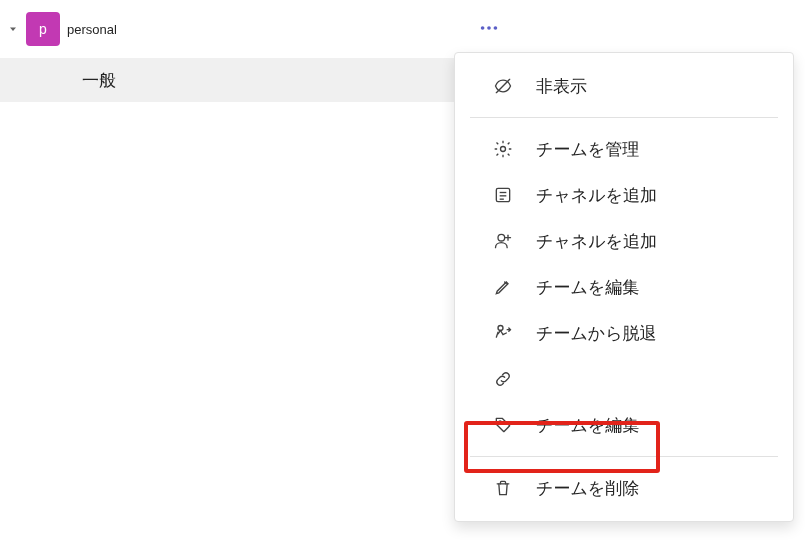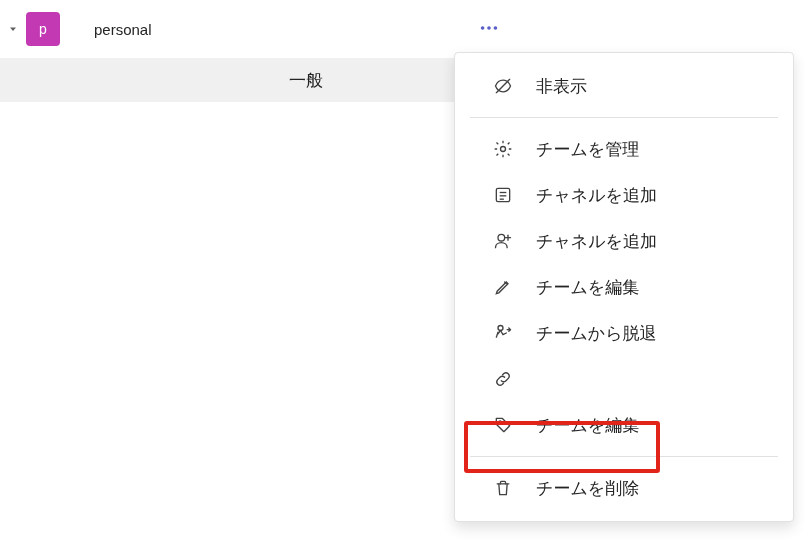--- a/index.html
+++ b/index.html
@@ -41,43 +41,42 @@
     border-radius: 4px;
     background: #c239b3;
     color: #fff;
     font-size: 14px;
     display: flex;
     align-items: center;
     justify-content: center;
     margin-left: 6px;
   }
   .team-name {
-    margin-left: 34px;
-    font-size: 15px;
+    margin-left: 7px;
+    font-size: 13px;
     color: #242424;
   }
   .team-more {
     margin-left: auto;
     margin-right: 30px;
     display: flex;
     align-items: center;
     color: #5b5fc7;
     cursor: pointer;
   }
   .team-more svg { width: 22px; height: 22px; }
 
   .channel-row {
     display: flex;
     align-items: center;
     height: 44px;
     background: #f0f0f0;
     padding-left: 82px;
     font-size: 17px;
     color: #242424;
-    justify-content: center;
   }
 
   .menu {
     position: absolute;
     left: 454px;
     top: 52px;
     width: 340px;
     background: #fff;
     border: 1px solid #e1e1e1;
     border-radius: 4px;

